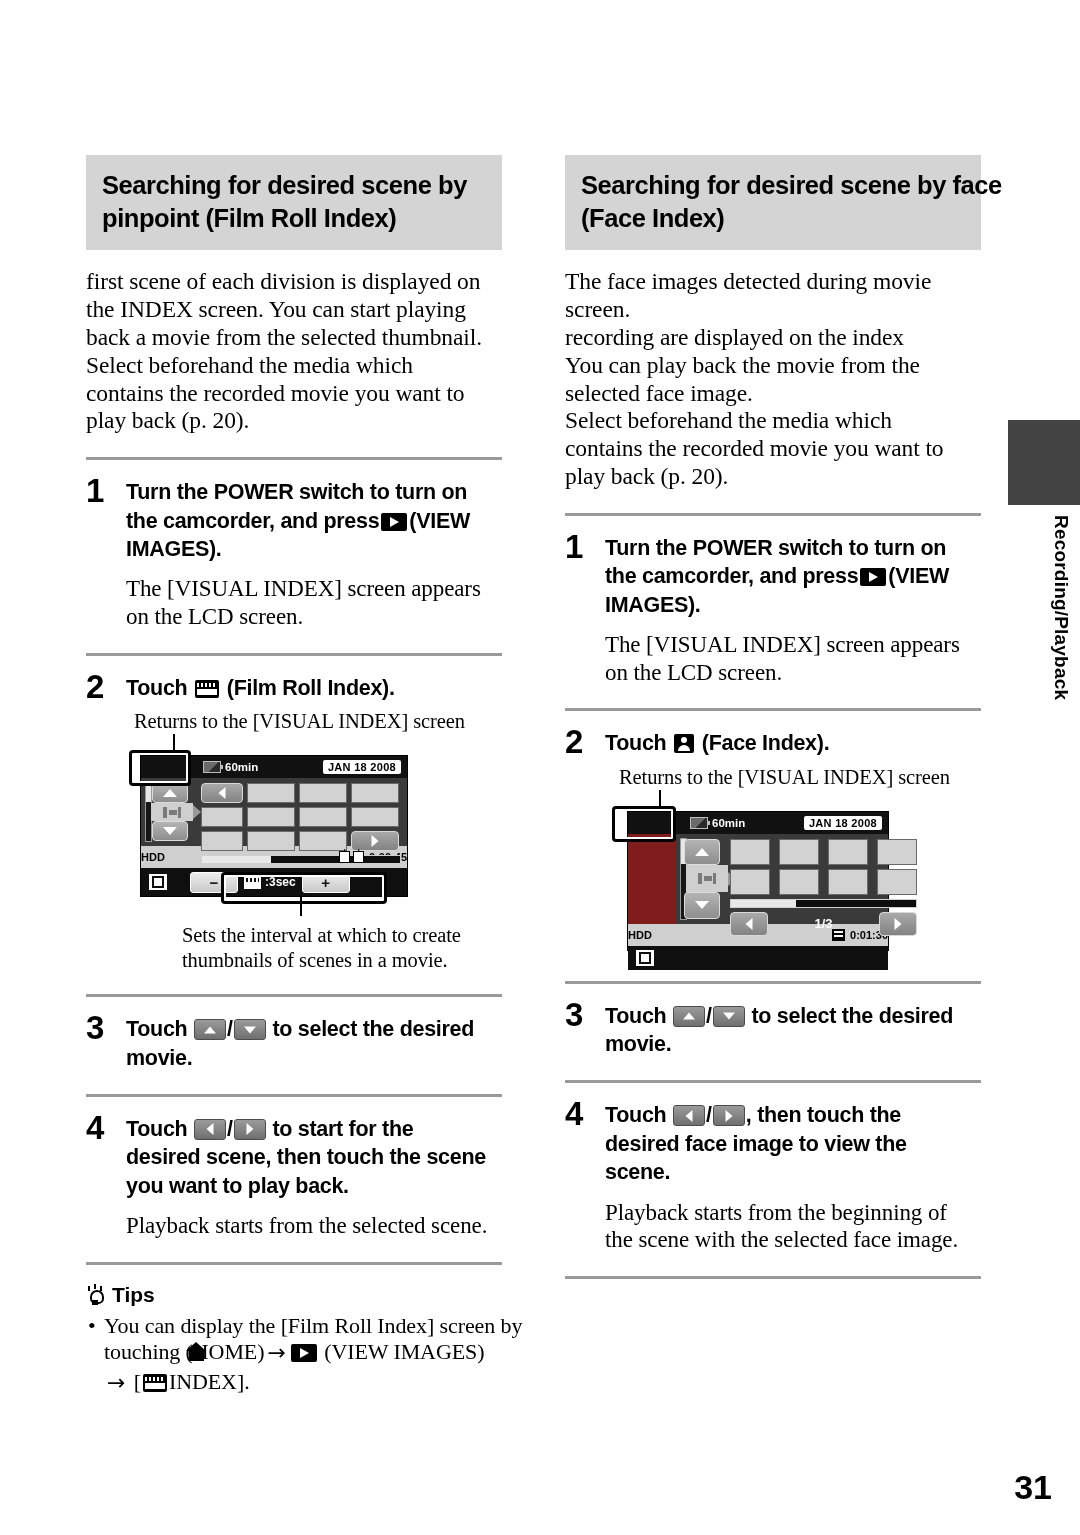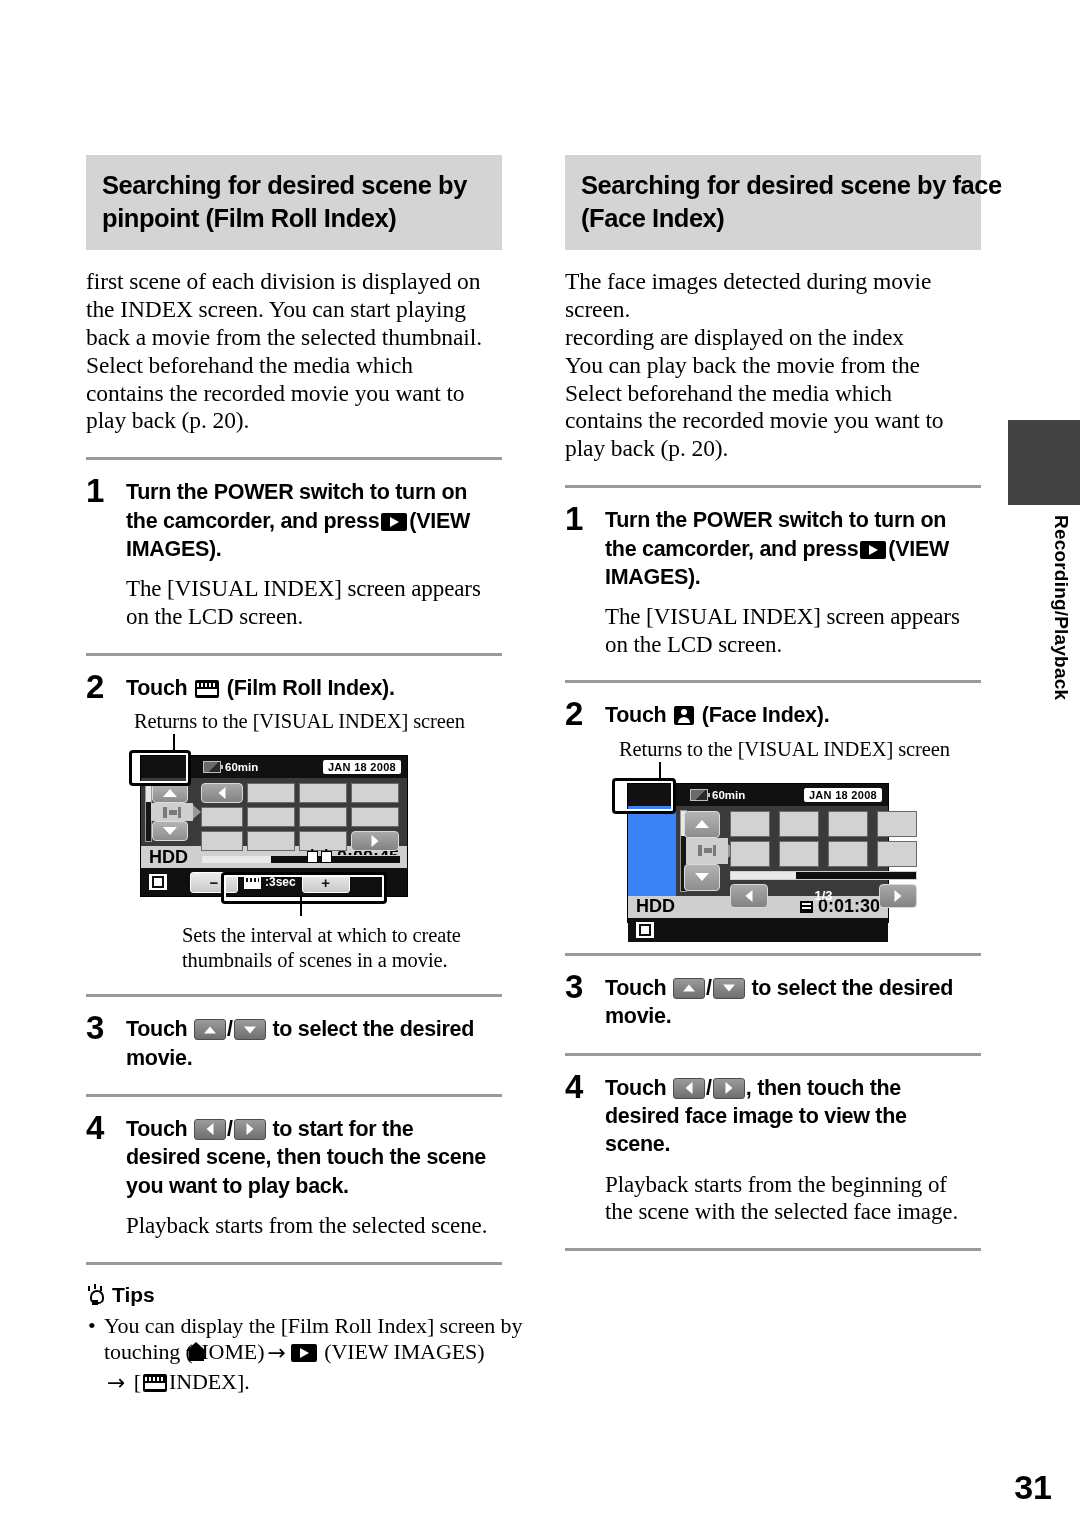--- a/index.html
+++ b/index.html
@@ -235,21 +235,21 @@
   .fig-caption-bottom .l { display:block; white-space: nowrap; }
 
   .leader {
     position: absolute;
     width: 2px;
     background: #000;
   }
 
   .lcd {
     position: relative;
-    background: #3b82f6;
+    background: #7f1d1d;
     border: 1px solid #000;
     box-sizing: border-box;
   }
   .lcd-top {
     height: 22px;
     background: #111;
     display: flex;
     align-items: center;
     padding: 0 6px 0 62px;
     justify-content: space-between;
@@ -372,24 +372,24 @@
   }
   .nav-left::after  { border-top:6px solid transparent; border-bottom:6px solid transparent; border-right:7px solid #fff; }
   .nav-right::after { border-top:6px solid transparent; border-bottom:6px solid transparent; border-left:7px solid #fff; }
 
   .lcd-status {
     height:22px;
     background:#cfcfcf;
     display:flex;
     align-items:center;
     justify-content:space-between;
-    padding:0 8px;
+    padding:0 0;
     font-family:"Liberation Sans", sans-serif;
     font-weight:bold;
-    font-size:18px;
+    font-size:11px;
     color:#000;
   }
   .status-right { display:flex; align-items:center; gap:5px; }
   .mini-film {
     width:13px; height:12px;
     background:#000;
     position:relative;
   }
   .mini-film::after{
     content:"";
@@ -730,20 +730,21 @@
     <div class="sec-head">
       <span class="l">Searching for desired scene by face</span>
       <span class="l">(Face Index)</span>
     </div>
 
     <div class="body-p">
       <span class="l">The face images detected during movie</span>
       <span class="l">screen.</span>
       <span class="l">recording are displayed on the index</span>
       <span class="l">You can play back the movie from the</span>
+      <span class="l">selected face image.</span>
       <span class="l">Select beforehand the media which</span>
       <span class="l">contains the recorded movie you want to</span>
       <span class="l">play back (p. 20).</span>
     </div>
 
     <div class="rule"></div>
 
     <div class="step">
       <div class="step-num">1</div>
       <div class="step-title">

